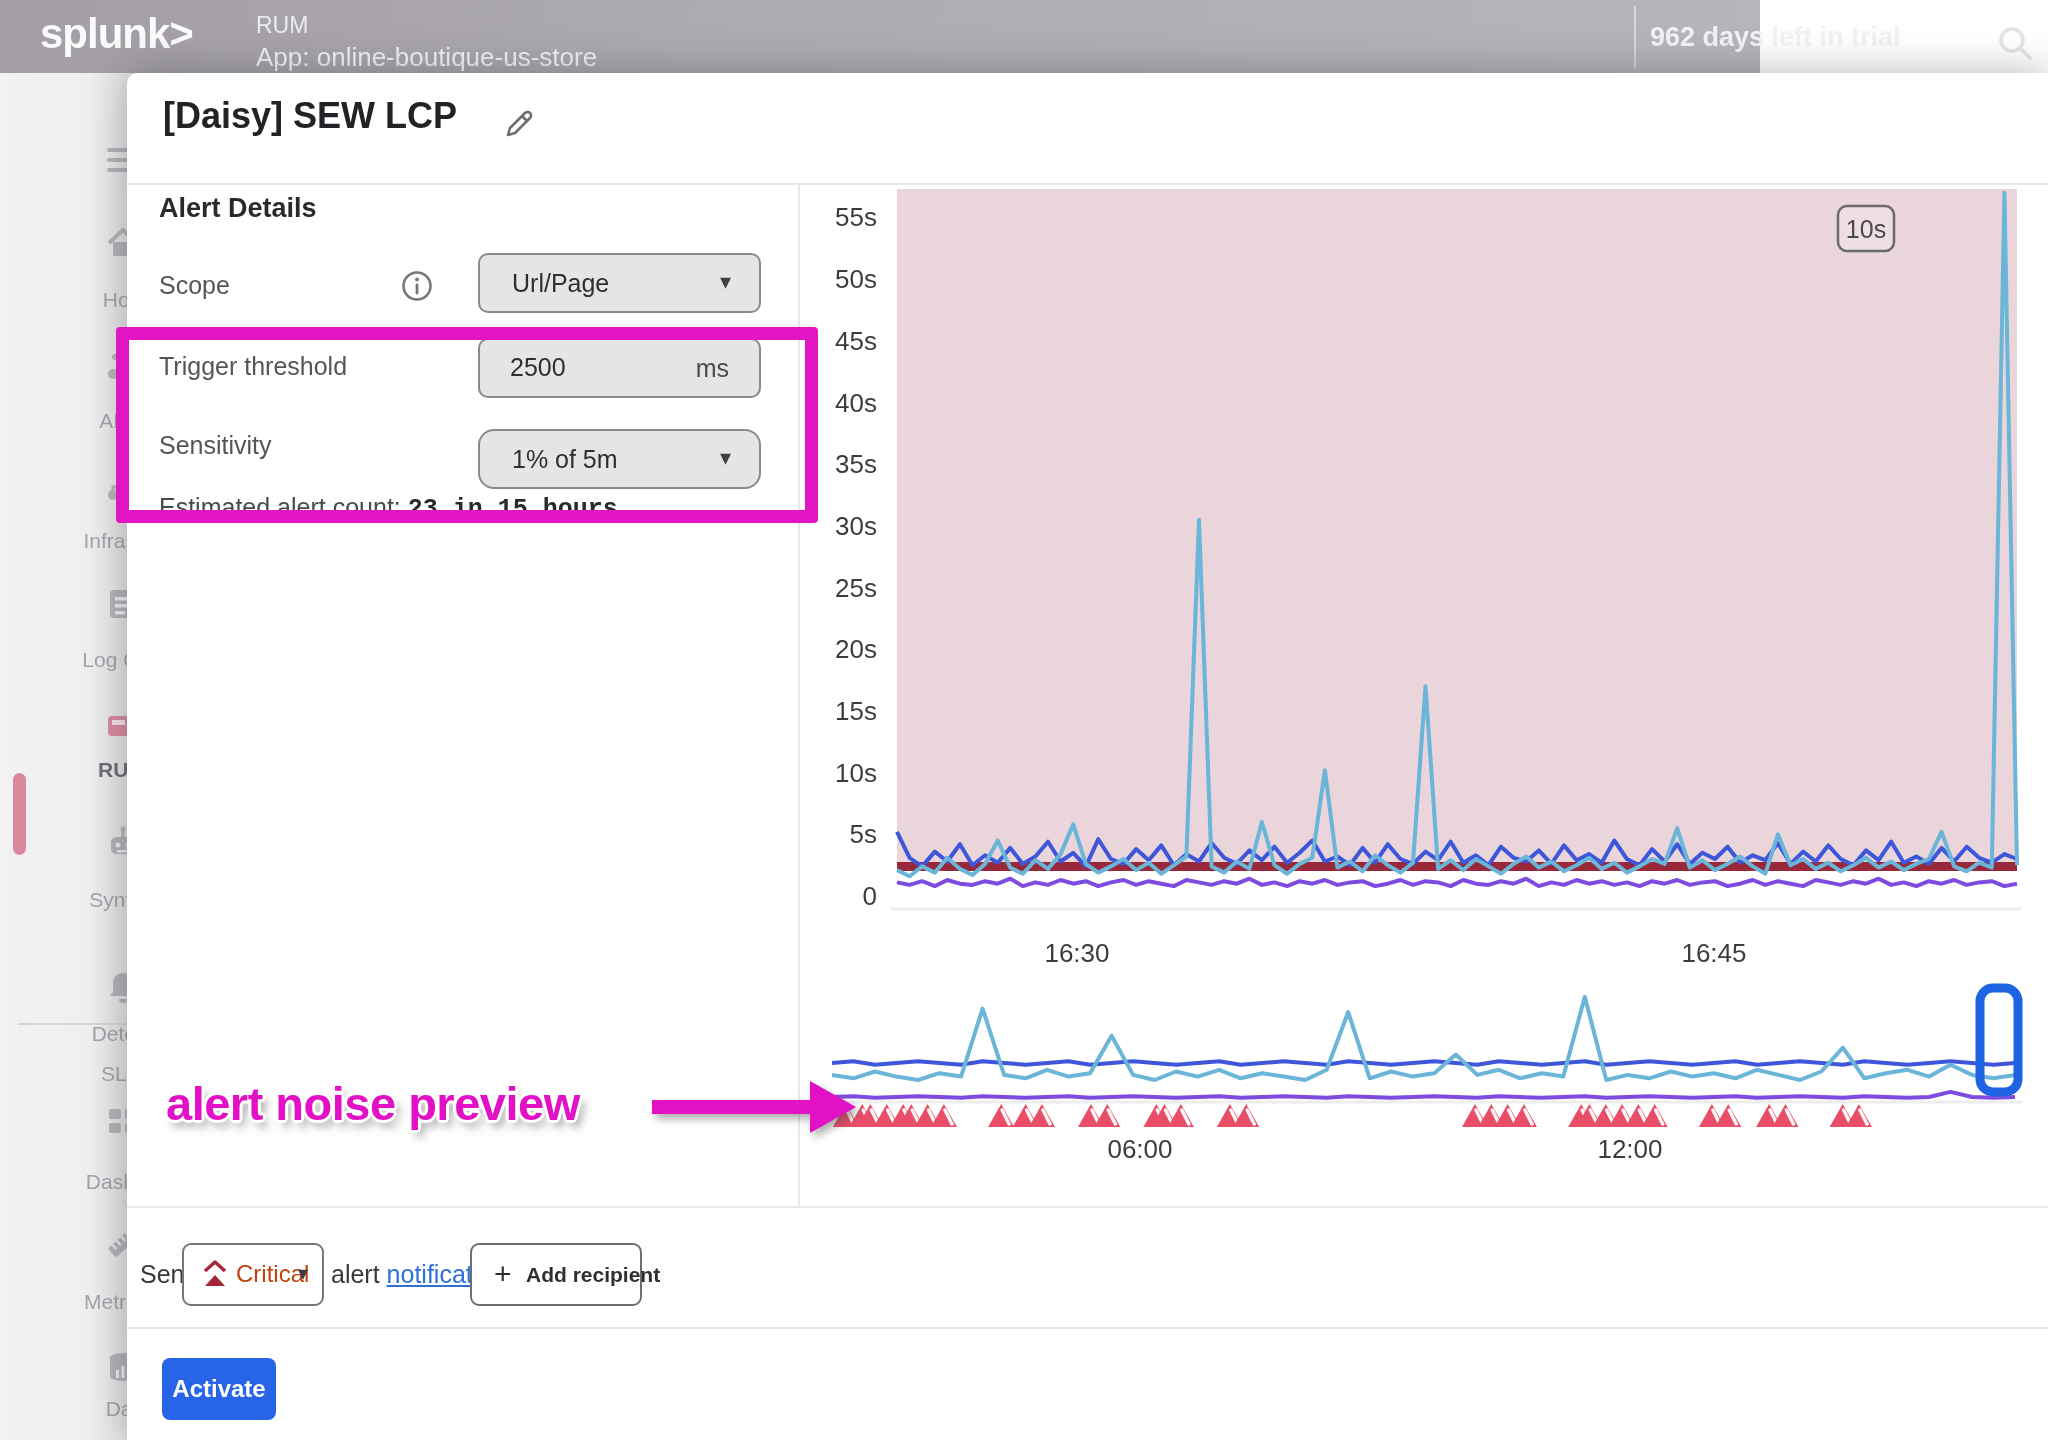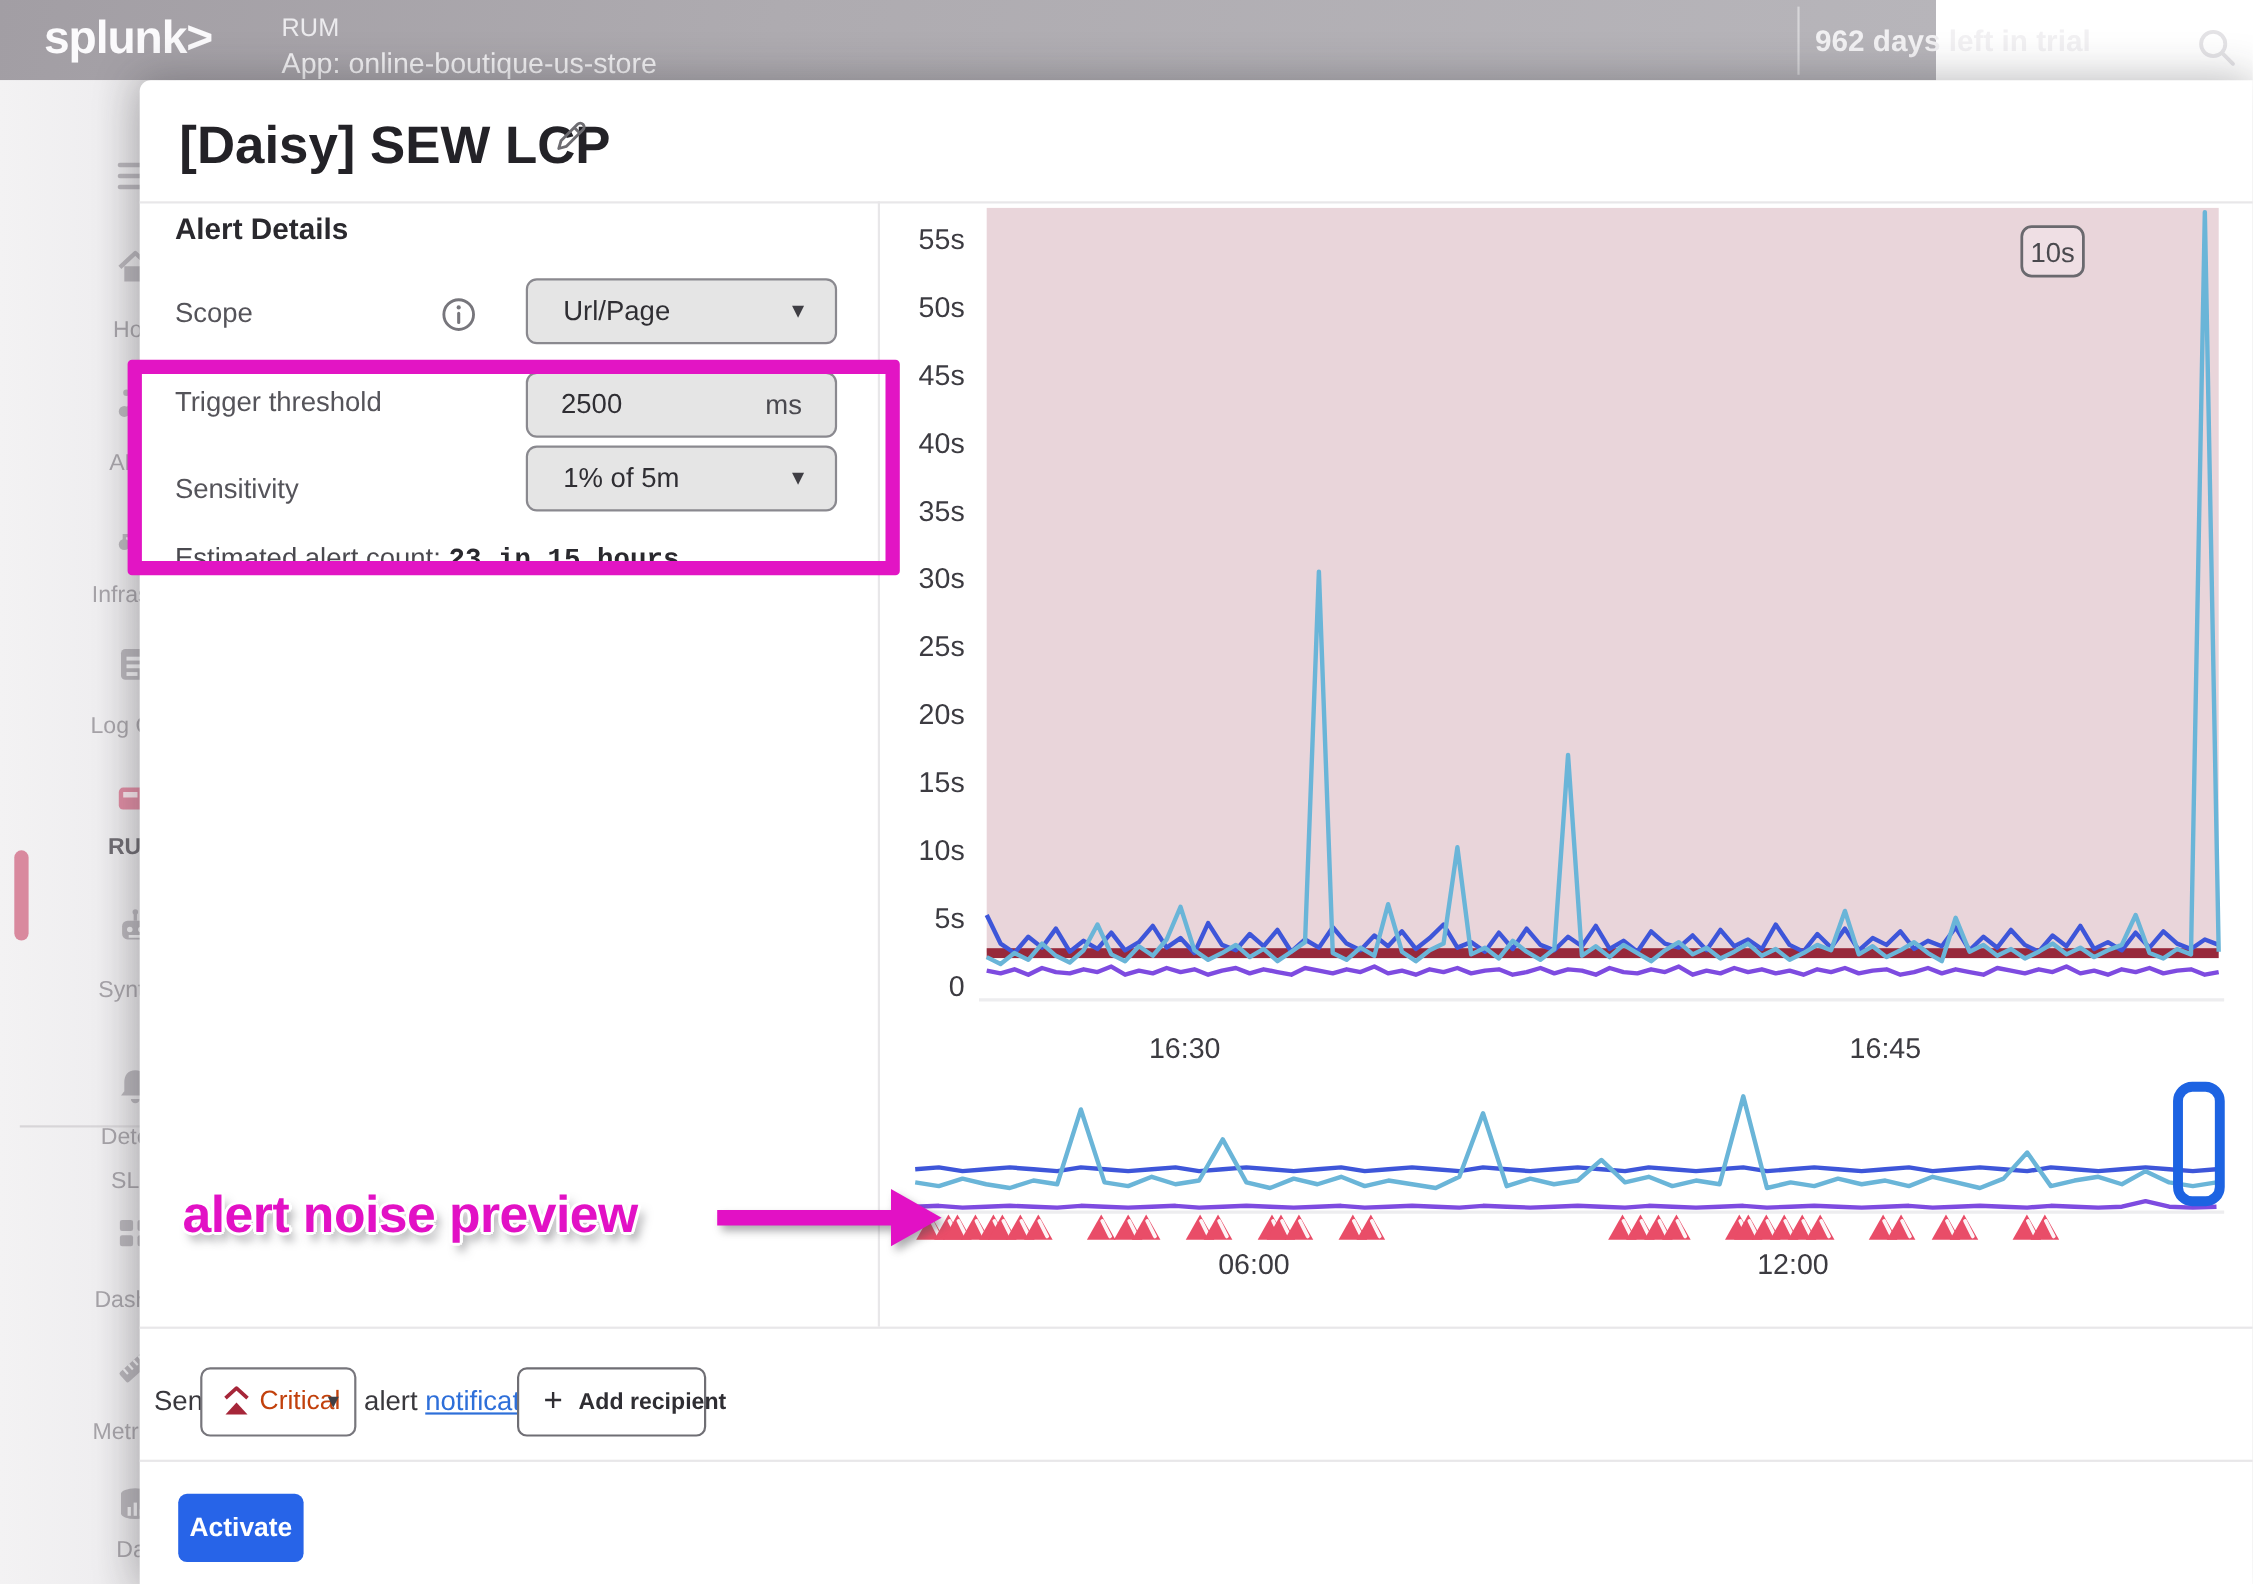--- a/index.html
+++ b/index.html
@@ -22,21 +22,21 @@
            background:linear-gradient(to right,#f3f2f3 0%,#efeef0 55%,#dcdadc 100%);}
   .sb-icon{position:absolute;left:105px;width:36px;height:36px;}
   .sb-label{position:absolute;left:2px;width:240px;text-align:center;font-size:21px;color:#a6a3a8;white-space:nowrap;}
   .sb-label.active{color:#6f6c72;font-weight:700;}
   .sb-pill{position:absolute;left:13px;top:700px;width:13px;height:82px;border-radius:7px;background:#d9899e;}
   .sb-div{position:absolute;left:18px;top:950px;width:142px;height:2px;background:#d7d5d8;}
 
   
   .modal{position:absolute;left:127px;top:73px;width:1921px;height:1367px;background:#ffffff;z-index:2;
          border-top-left-radius:10px;box-shadow:0 0 40px rgba(40,40,45,0.35);}
-  .m-title{position:absolute;left:36px;top:32px;font-size:48px;font-weight:700;color:#232227;}
+  .m-title{position:absolute;left:36px;top:22px;font-size:36px;font-weight:700;color:#232227;}
   .m-pencil{position:absolute;left:375px;top:34px;cursor:pointer;}
   .m-div-h{position:absolute;left:0;background:#e8e7e9;height:2px;}
   .m-div-v{position:absolute;left:671px;top:110px;width:2px;height:1023px;background:#e8e7e9;}
 
   .ad-head{position:absolute;left:32px;top:120px;font-size:27px;font-weight:700;color:#2a292e;text-align:center;}
   .f-label{position:absolute;left:32px;font-size:25px;color:#55545a;text-align:right;}
   .f-box{position:absolute;left:351px;width:283px;height:60px;border:2px solid #8a898f;border-radius:10px;
          background:#e5e5e5;box-sizing:border-box;font-size:25px;color:#2f2e33;}
   .f-box .val{position:absolute;left:32px;top:14px;}
   .f-box .caret{position:absolute;right:28px;top:14px;font-size:22px;color:#3f3e44;}
@@ -238,21 +238,21 @@
     <span class="caret">▾</span>
   </div>
 
   <div class="f-label" style="top:279px;">Trigger threshold</div>
   <div class="f-box" style="top:265px;">
     <input class="f-input" value="2500" style="">
     <span class="unit">ms</span>
   </div>
 
   <div class="f-label" style="top:358px;">Sensitivity</div>
-  <div class="f-box" style="top:332px;">
+  <div class="f-box" style="top:356px;border-radius:16px;">
     <span class="val">1% of 5m</span>
     <span class="caret">▾</span>
   </div>
 
   <div class="estimate"><span>Estimated alert count: </span><b>23 in 15 hours.</b></div>
 
   <div class="m-div-v"></div>
   <div class="m-div-h" style="top:1133px;width:1921px;"></div>
   <div class="m-div-h" style="top:1254px;width:1921px;"></div>
 </div>

